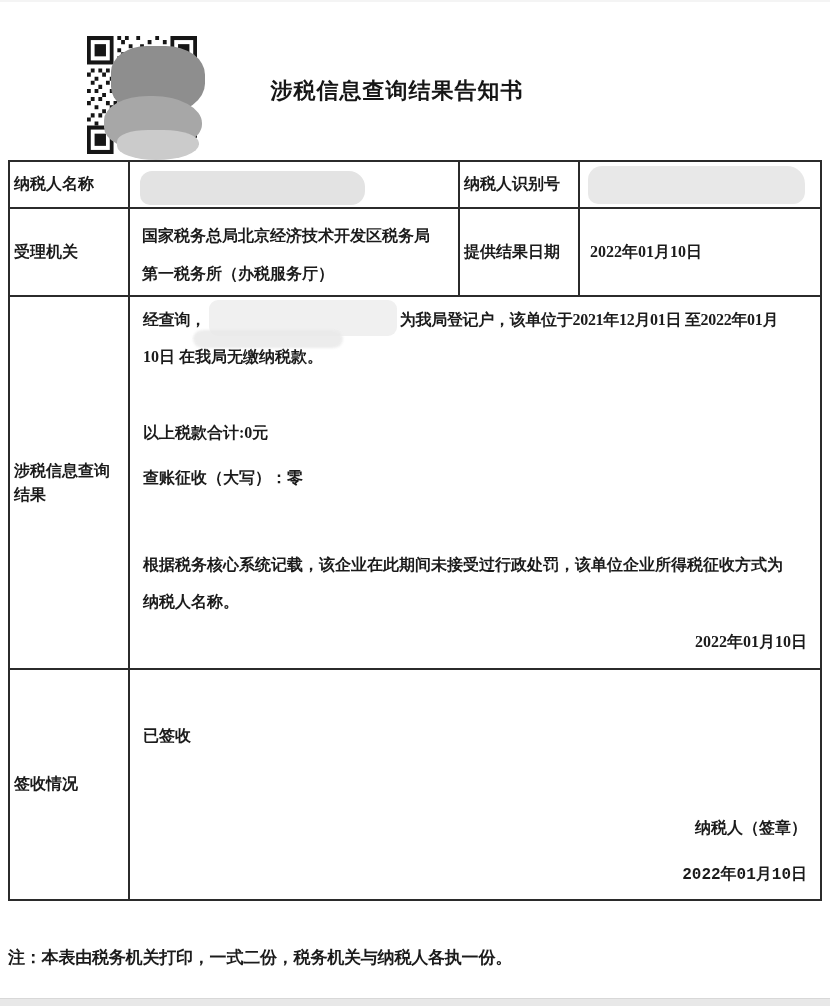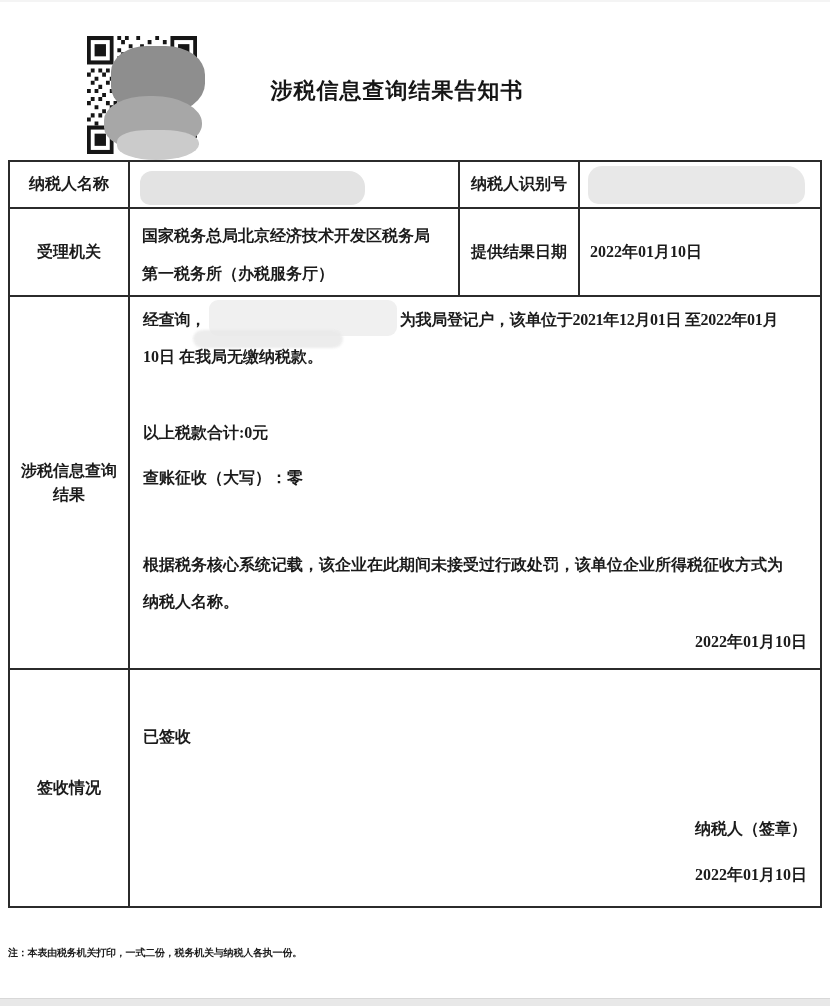--- a/index.html
+++ b/index.html
@@ -35,21 +35,21 @@
   }
 
   
   table.doc-table {
     position:absolute; left:8px; top:160px;
     width:814px;
     border-collapse:collapse; table-layout:fixed;
     font-size:16px; font-weight:bold; color:#1b1b1b;
   }
   .doc-table td { border:2px solid #2b2b2b; vertical-align:middle; }
-  .label-cell { text-align:center; font-size:16px; padding:0 4px; line-height:1.4;margin-left:16px; }
+  .label-cell { font-size:16px; padding:0 4px; line-height:1.4;margin-left:16px; }
   .label-cell .lbl-line { display:block; line-height:24px; }
 
   .row-1 { height:47px; }
   .row-2 { height:88px; }
   .row-3 { height:46px; }
   .row-4 { height:367px; }
   .row-5 { height:225px; }
 
   .value-cell { position:relative; }
 
@@ -70,35 +70,35 @@
   .redact-inline {
     display:inline-block; width:188px; height:36px;
     margin:0 3px -11px; background:#f0f0f0; border-radius:9px;
     filter: blur(0.4px);
   }
   .sp-39 { height:39px; }
   .sp-50 { height:50px; }
   .r-capital { margin-top:8px; }
   .r-date { text-align:right; margin-top:3px; }
 
-  .sign-cell { vertical-align:top; padding:48px 13px 12px; }
+  .sign-cell { vertical-align:top; padding:48px 13px 5px;font-family:Liberation Mono, monospace; }
   .s-line { display:block; line-height:38px; white-space:nowrap; }
   .s-signer { text-align:right; margin-top:54px; }
   .s-date { text-align:right; margin-top:8px; }
 
   
   .blob-straddle {
     position:absolute; left:193px; top:330px; width:150px; height:18px;
     background:#eaeaea; opacity:.88; border-radius:9px; filter: blur(1px);
   }
 
   
   .foot-note {
     position:absolute; left:8px; top:946px;
-    font-size:10px; font-weight:bold; letter-spacing:-0.2px; color:#1b1b1b;
+    font-size:17px; font-weight:bold; letter-spacing:-0.2px; color:#1b1b1b;
   }
   .bottom-bar {
     position:absolute; left:0; right:0; bottom:0; height:8px;
     background:#e8e8e8; border-top:1px solid #d8d8d8;
   }
   .top-strip {
     position:absolute; left:0; right:0; top:0; height:2px; background:#f4f4f4;
   }
 </style>
 </head>

